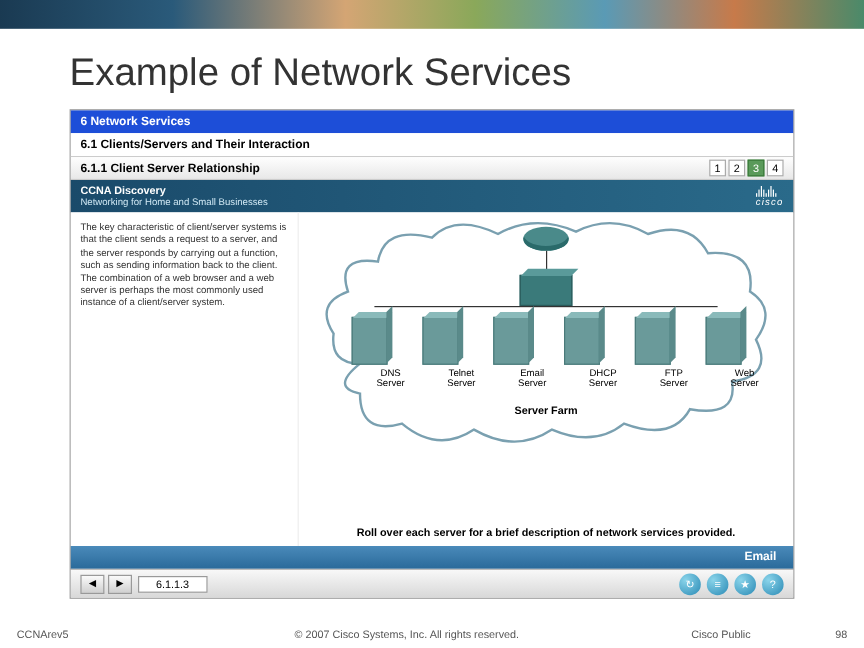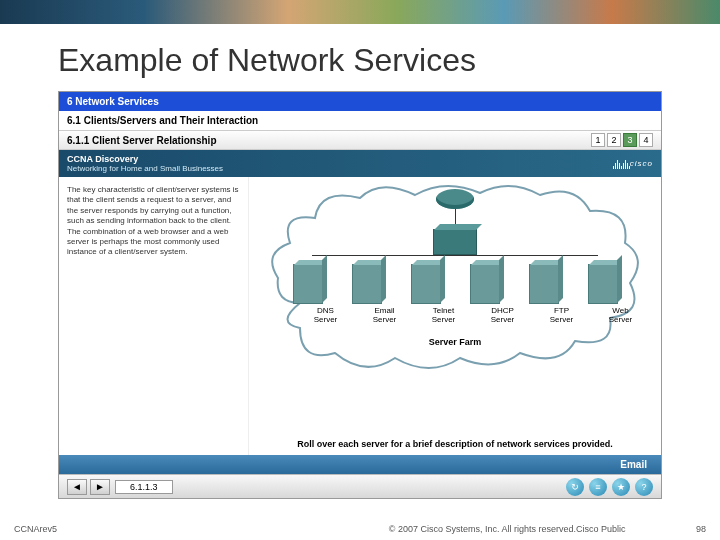--- a/index.html
+++ b/index.html
@@ -9,21 +9,21 @@
     .content-frame { margin: 0 58px; border: 1px solid #999; }
     .chapter-bar { background: #1d4ed8; color: #fff; font-size: 10px; font-weight: bold; padding: 4px 8px; }
     .section-bar { background: #fff; color: #000; font-size: 10px; font-weight: bold; padding: 4px 8px; border-bottom: 1px solid #ccc; }
     .subsection-row { display: flex; justify-content: space-between; align-items: center; background: linear-gradient(#fefefe,#e8e8e8); padding: 2px 8px; border-bottom: 1px solid #ccc; }
     .subsection-title { font-size: 10px; font-weight: bold; }
     .pager { display: flex; gap: 2px; }
     .page-btn { width: 14px; height: 14px; font-size: 9px; border: 1px solid #aaa; display: flex; align-items: center; justify-content: center; background: #fff; }
     .page-btn.active { background: #5a9a5a; color: #fff; border-color: #3a7a3a; }
     .banner { background: linear-gradient(90deg,#1a4a6a,#2a6a8a); color: #fff; display: flex; justify-content: space-between; align-items: center; padding: 4px 8px; font-size: 9px; }
     .brand-sub { font-size: 8px; color: #d0e8f4; }
-    .cisco-logo { display: flex; flex-direction: row; align-items: flex-start; font-style: italic; }
+    .cisco-logo { display: flex; flex-direction: column; align-items: flex-start; font-style: italic; }
     .cisco-bars { display: flex; gap: 1px; align-items: flex-end; height: 10px; }
     .cisco-bars span { width: 1px; background: #fff; }
     .cisco-text { font-size: 8px; color: #fff; letter-spacing: 1px; }
     .main-area { display: flex; height: 278px; background: #fff; }
     .desc-col { width: 190px; padding: 8px; font-size: 8px; line-height: 1.3; color: #333; border-right: 1px solid #eee; }
     .diagram-col { flex: 1; position: relative; display: flex; flex-direction: column; align-items: center; padding: 6px 4px 4px; }
     .cloud-wrap { position: relative; width: 370px; height: 190px; }
     .cloud-path { position: absolute; inset: 0; }
     .router { position: absolute; top: 6px; left: 50%; transform: translateX(-50%); width: 38px; height: 20px; background: #4a8a8a; border-radius: 50%; box-shadow: inset 0 -4px 0 #2a6a6a; }
     .switch { position: absolute; top: 46px; left: 50%; transform: translateX(-50%); width: 44px; height: 26px; background: #3a7a7a; border: 1px solid #2a5a5a; }
@@ -40,21 +40,21 @@
     .instruction { position: absolute; bottom: 6px; left:0; right:0; text-align: center; font-size: 9px; font-weight: bold; }
     .conn-line { position:absolute; height:1px; background:#333; top:72px; }
     .next-bar { background: linear-gradient(#4a8aba,#2a6a9a); color:#fff; text-align: right; padding: 4px 14px; font-size: 10px; font-weight: bold; }
     .footer-bar { background: linear-gradient(#f8f8f8,#d8d8d8); display:flex; align-items:center; padding: 3px 8px; border-top:1px solid #bbb; height:24px; }
     .nav-arrow { width:20px; height:16px; background:linear-gradient(#fafafa,#d0d0d0); border:1px solid #999; display:flex; align-items:center; justify-content:center; font-size:10px; margin-right:3px; }
     .index-box { background:#fff; border:1px solid #999; padding:1px 14px; font-size:9px; margin-left:2px; }
     .nav-icons { margin-left:auto; display:flex; gap:5px; }
     .nav-ico { width:18px; height:18px; border-radius:50%; background:radial-gradient(circle at 30% 30%, #8ad4ea, #2a8ab5); display:flex; align-items:center; justify-content:center; font-size:9px; color:#fff; }
     .slide-footer { position:absolute; bottom:6px; left:0; right:0; display:flex; align-items:center; font-size:9px; color:#555; padding:0 14px; }
     .sf-left { width:80px; }
-    .sf-center { flex:1; text-align:right; padding-left:8px; }
+    .sf-center { flex:1; text-align:center; padding-left:8px; }
     .sf-mid { width:120px; }
     .sf-page { margin-left:auto; }
   </style>
 </head>
 <body>
 
 <div class="header-photo"></div>
 <div class="slide-title">Example of Network Services</div>
 
 <div class="content-frame">
@@ -101,25 +101,25 @@
         <div class="line v1"></div>
         <div class="switch"></div>
         <div class="conn-line" style="left:42px; width:286px;"></div>
         <div class="servers-row">
           <div class="server-unit">
               <div class="server-box"></div>
               <div class="server-label">DNS Server</div>
             </div>
           <div class="server-unit">
               <div class="server-box"></div>
-              <div class="server-label">Email Server</div>
+              <div class="server-label">Telnet Server</div>
             </div>
           <div class="server-unit">
               <div class="server-box"></div>
-              <div class="server-label">Telnet Server</div>
+              <div class="server-label">Email Server</div>
             </div>
           <div class="server-unit">
               <div class="server-box"></div>
               <div class="server-label">DHCP Server</div>
             </div>
           <div class="server-unit">
               <div class="server-box"></div>
               <div class="server-label">FTP Server</div>
             </div>
           <div class="server-unit">

